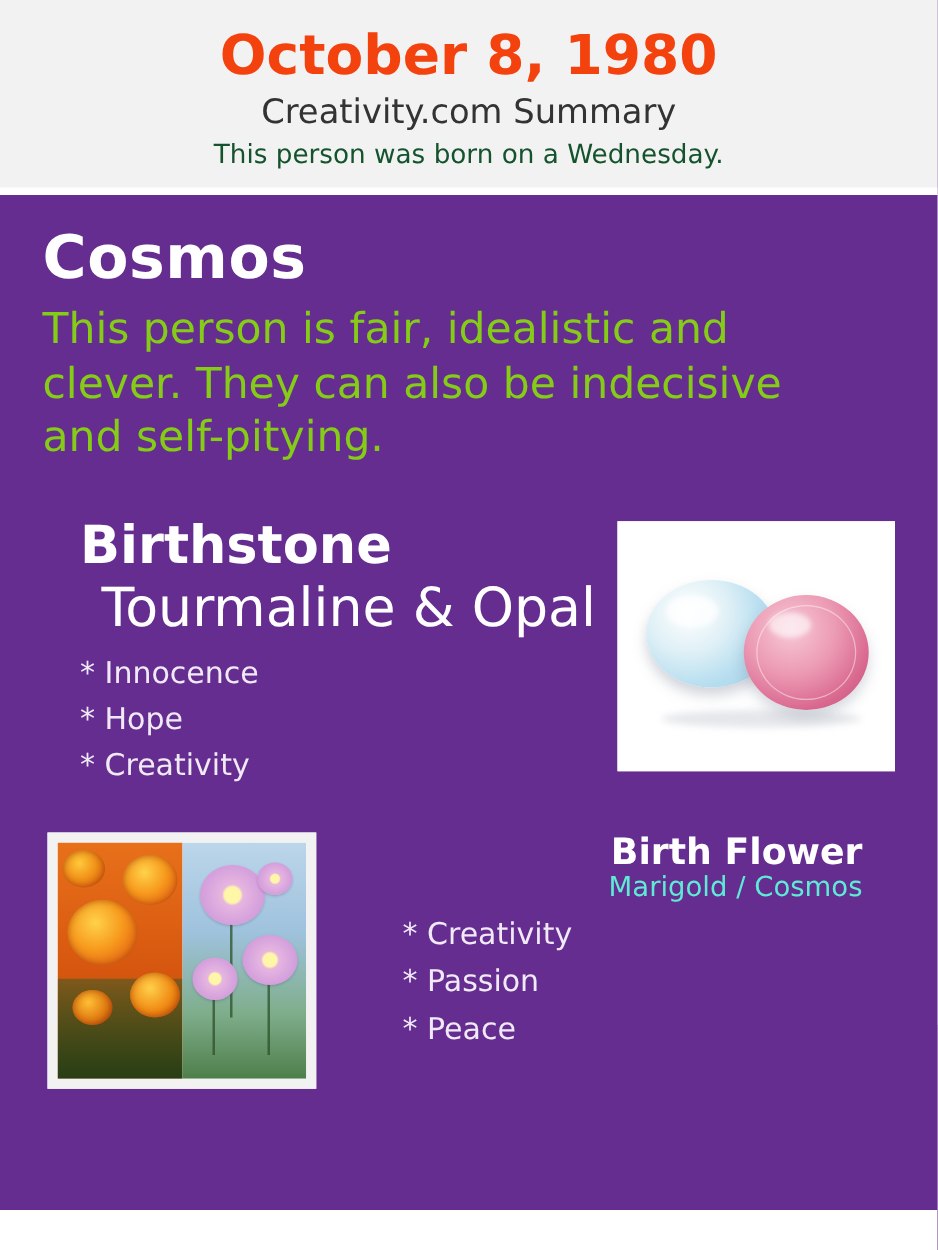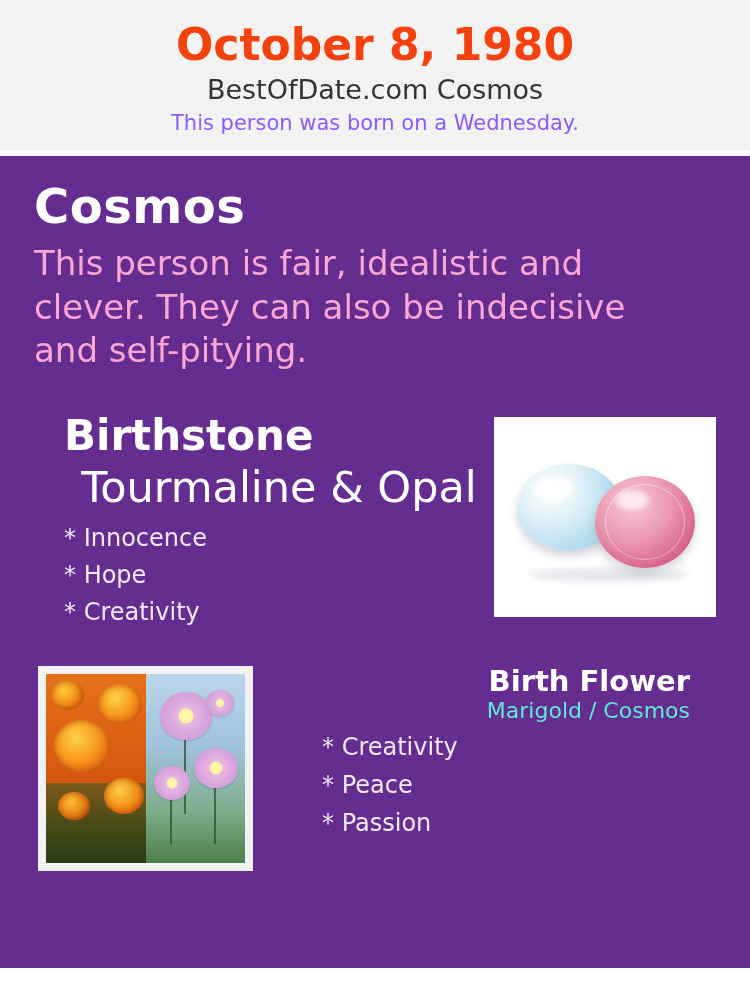--- a/index.html
+++ b/index.html
@@ -35,21 +35,21 @@
     margin: 0 0 6px 0;
     font-family: "DejaVu Sans", sans-serif;
   }
   .header-site {
     color: #333333;
     font-size: 27px;
     line-height: 1.15;
     margin: 0 0 6px 0;
   }
   .header-sub {
-    color: #8b5cf6;
+    color: #14532d;
     font-size: 21px;
     line-height: 1.2;
     margin: 0;
   }
 
   
   .body-panel {
     background: #662d91;
     padding: 22px 34px 0 34px;
     height: 812px;
@@ -58,21 +58,21 @@
   }
 
   .sign-title {
     color: #ffffff;
     font-size: 48px;
     font-weight: bold;
     margin: 0 0 8px 0;
     letter-spacing: 0.5px;
   }
   .sign-desc {
-    color: #f9a8d4;
+    color: #84cc16;
     font-size: 34px;
     line-height: 1.28;
     margin: 0;
     max-width: 600px;
   }
 
   
   .stone-row {
     margin-top: 38px;
     position: relative;
@@ -280,21 +280,21 @@
     line-height: 1.58;
   }
 </style>
 </head>
 <body>
 
 <div class="page">
 
   <div class="header">
     <h1 class="header-date">October 8, 1980</h1>
-    <div class="header-site">BestOfDate.com Cosmos</div>
+    <div class="header-site">Creativity.com Summary</div>
     <div class="header-sub">This person was born on a Wednesday.</div>
   </div>
 
   <div class="body-panel">
 
     <div>
       <div class="sign-title">Cosmos</div>
       <div class="sign-desc">This person is fair, idealistic and clever. They can also be indecisive and self-pitying.</div>
     </div>
 
@@ -333,20 +333,20 @@
           <div class="cosmos c4"></div>
           <div class="cosmos c2"></div>
           <div class="cosmos c3"></div>
         </div>
       </div>
       <div class="flower-text">
         <div class="flower-title">Birth Flower</div>
         <div class="flower-sub">Marigold / Cosmos</div>
         <div class="flower-bullets">
           <p class="bullet">* Creativity</p>
+          <p class="bullet">* Passion</p>
           <p class="bullet">* Peace</p>
-          <p class="bullet">* Passion</p>
         </div>
       </div>
     </div>
 
   </div>
 </div>
 
 </body></html>

